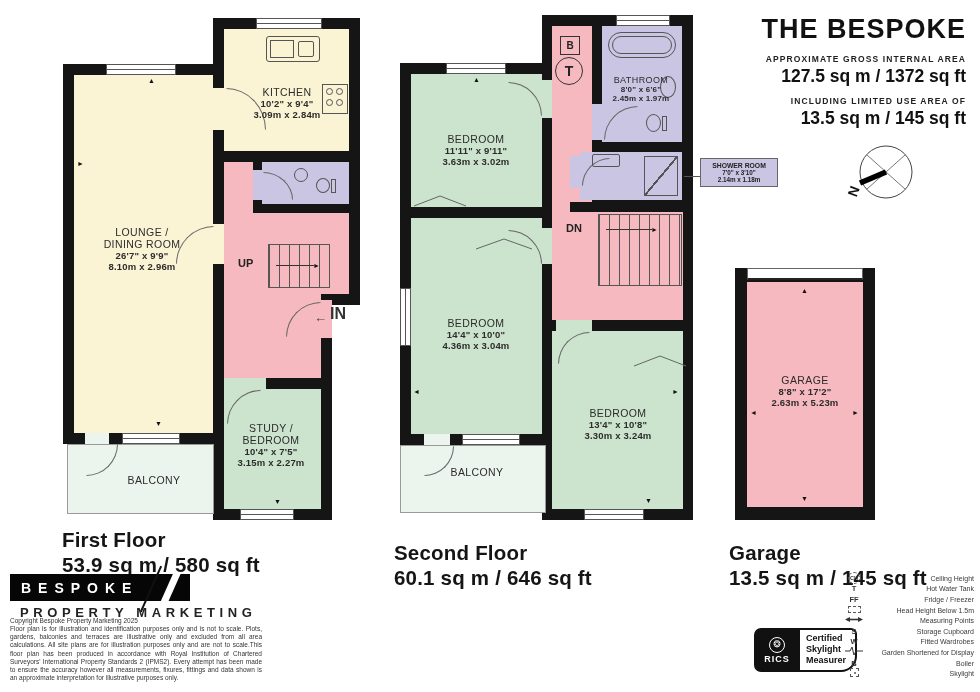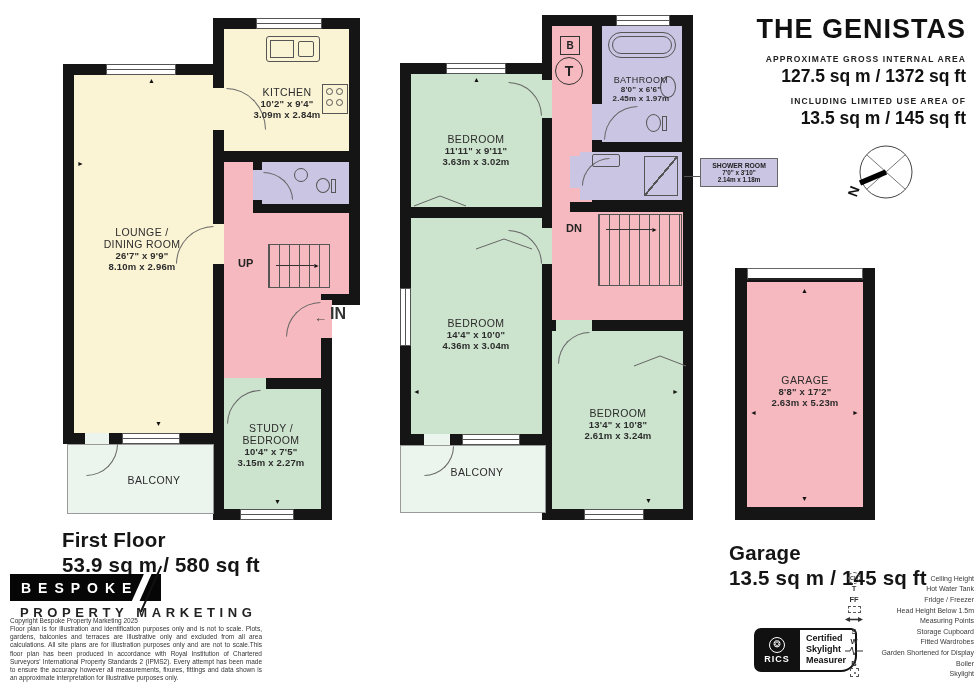--- a/index.html
+++ b/index.html
@@ -201,21 +201,21 @@
     <div class="rdim" style="font-size:8px">2.45m x 1.97m</div>
   </div>
   <div class="rlabel" style="left:476px;top:334px">
     <div class="rname">BEDROOM</div>
     <div class="rdim">14'4" x 10'0"</div>
     <div class="rdim">4.36m x 3.04m</div>
   </div>
   <div class="rlabel" style="left:618px;top:424px">
     <div class="rname">BEDROOM</div>
     <div class="rdim">13'4" x 10'8"</div>
-    <div class="rdim">2.61m x 3.24m</div>
+    <div class="rdim">3.30m x 3.24m</div>
   </div>
   <div class="rlabel" style="left:477px;top:472px">
     <div class="rname">BALCONY</div>
   </div>
 
   <div class="r" style="left:684px;top:176px;width:16px;height:1px;background:#555;z-index:6"></div>
   <div class="shower-tag" style="left:700px;top:158px;width:78px">
     <div class="n">SHOWER ROOM</div>
     <div class="d">7'0" x 3'10"</div>
     <div class="d">2.14m x 1.18m</div>
@@ -233,45 +233,49 @@
     <div class="rname">GARAGE</div>
     <div class="rdim">8'8" x 17'2"</div>
     <div class="rdim">2.63m x 5.23m</div>
   </div>
   <span class="tri" style="left:801px;top:287px">▲</span>
   <span class="tri" style="left:801px;top:495px">▼</span>
   <span class="tri" style="left:750px;top:409px">◄</span>
   <span class="tri" style="left:852px;top:409px">►</span>
 
   <div class="titleblock">
-    <div class="tb-title">THE GENISTAS</div>
+    <div class="tb-title">THE BESPOKE</div>
     <div class="tb-sub">APPROXIMATE GROSS INTERNAL AREA</div>
     <div class="tb-val">127.5 sq m / 1372 sq ft</div>
     <div class="tb-sub">INCLUDING LIMITED USE AREA OF</div>
     <div class="tb-val">13.5 sq m / 145 sq ft</div>
   </div>
 
   <svg class="r" style="left:846px;top:138px;z-index:5" width="78" height="72">
     <circle cx="40" cy="34" r="26" fill="none" stroke="#444" stroke-width="1"></circle>
     <line x1="21" y1="17" x2="59" y2="51" stroke="#555" stroke-width="0.8"></line>
     <line x1="59" y1="17" x2="21" y2="51" stroke="#555" stroke-width="0.8"></line>
     <line x1="40" y1="34" x2="14" y2="45" stroke="#000" stroke-width="5.5"></line>
     <text x="1" y="58" transform="rotate(-70 7 52)" font-size="14" font-weight="bold" fill="#111">N</text>
   </svg>
 
   <div class="floor-title" style="left:62px;top:527px">
     <div>First Floor</div>
     <div>53.9 sq m / 580 sq ft</div>
   </div>
+  <div class="floor-title" style="left:394px;top:540px">
+    <div>Second Floor</div>
+    <div>60.1 sq m / 646 sq ft</div>
+  </div>
   <div class="floor-title" style="left:729px;top:540px">
     <div>Garage</div>
     <div>13.5 sq m / 145 sq ft</div>
   </div>
 
-  <div class="r" style="left:10px;top:574px;width:151px;height:27px;background:#060606;color:#fff;display:flex;align-items:center;padding-left:11px;overflow:hidden;z-index:5">
+  <div class="r" style="left:10px;top:574px;width:180px;height:27px;background:#060606;color:#fff;display:flex;align-items:center;padding-left:11px;overflow:hidden;z-index:5">
     <span style="font-size:14px;font-weight:bold;letter-spacing:7px">BESPOKE</span>
     <span style="position:absolute;right:16px;top:-8px;width:7px;height:44px;background:#fff;transform:rotate(24deg)"></span>
   </div>
   <div class="r" style="left:150px;top:564px;width:2px;height:50px;background:#111;transform:rotate(24deg);z-index:5"></div>
   <div class="r" style="left:20px;top:605px;font-size:13px;font-weight:bold;letter-spacing:4.6px;color:#222;z-index:5">PROPERTY MARKETING</div>
   <div class="r" style="left:10px;top:617px;width:252px;z-index:5;color:#333">
     <div style="font-size:6.5px;margin-bottom:1px">Copyright Bespoke Property Marketing 2025</div>
     <div style="font-size:6.5px;line-height:1.26;text-align:justify">Floor plan is for illustration and identification purposes only and is not to scale. Plots, gardens, balconies and terraces are illustrative only and excluded from all area calculations.  All site plans are for illustration purposes only and are not to scale.This floor plan has been produced in accordance with Royal Institution of Chartered Surveyors' International Property Standards 2 (IPMS2). Every attempt has been made to ensure the accuracy however all measurements, fixures, fittings and data shown is an approximate interpretation for illustrative purposes only.</div>
   </div>
 

